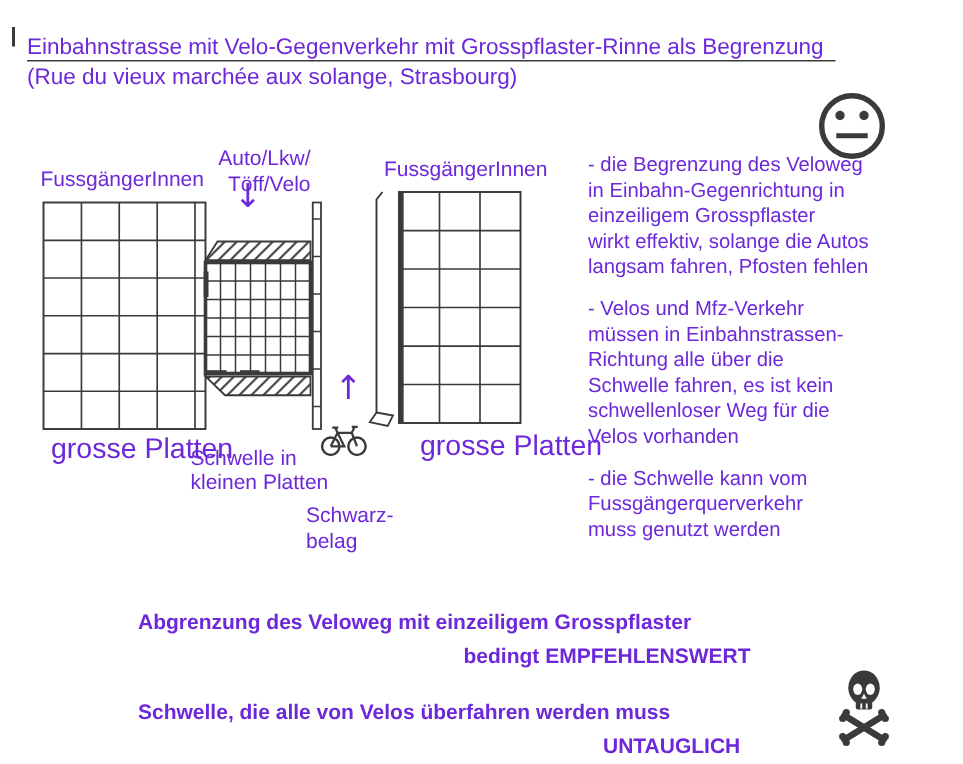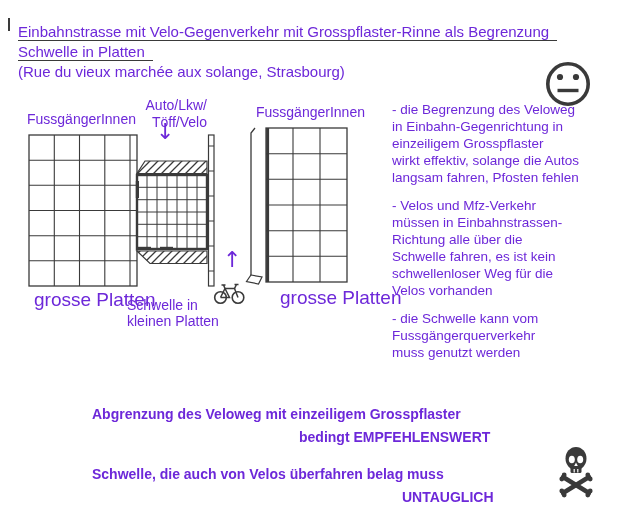--- a/index.html
+++ b/index.html
@@ -23,21 +23,20 @@
 </style>
 </head>
 <body>
 
 <div class="screen">
 
   <div class="abs" style="left:8px;top:0;width:1.5px;height:13px;background:#3a3a3a;"></div>
 
   <div class="abs title-block">
     <div><span class="u">Einbahnstrasse mit Velo-Gegenverkehr mit Grosspflaster-Rinne als Begrenzung</span></div>
-    <div><span class="u">Schwelle in Platten</span></div>
     <div>(Rue du vieux marchée aux solange, Strasbourg)</div>
   </div>
 
   <svg class="abs" style="left:544px;top:42px;" width="48" height="48" viewBox="0 0 48 48">
     <circle cx="24" cy="24" r="20.2" class="stroke" stroke-width="3.6"></circle>
     <circle cx="16" cy="17" r="3.1" fill="#3a3a3a"></circle>
     <circle cx="32" cy="17" r="3.1" fill="#3a3a3a"></circle>
     <line x1="13.5" y1="30.5" x2="34.5" y2="30.5" class="stroke" stroke-width="3.4"></line>
   </svg>
 
@@ -90,42 +89,44 @@
   <svg class="abs" style="left:213px;top:258px;" width="33" height="29" viewBox="0 0 33 29">
     <circle cx="7.5" cy="21.5" r="5.8" class="stroke" stroke-width="1.6"></circle>
     <circle cx="25" cy="21.5" r="5.8" class="stroke" stroke-width="1.6"></circle>
     <path class="stroke" stroke-width="1.5" d="M7.5,21.5 L12,12.5 L21.5,12.5 L25,21.5 M12,12.5 L16.5,21.5 L7.5,21.5"></path>
     <path class="stroke" stroke-width="1.5" d="M21.5,12.5 L23.5,8.5 M21.5,8.5 L25.5,8.5 M12,12.5 L10.5,9 M8.5,9 L12.5,9"></path>
   </svg>
 
   <div class="abs lbl lbl-big" style="left:34px;top:274px;">grosse Platten</div>
   <div class="abs lbl" style="left:127px;top:280px;line-height:15.5px;">Schwelle in
 kleinen Platten</div>
+  <div class="abs lbl" style="left:204px;top:317px;line-height:16.5px;">Schwarz-
+belag</div>
   <div class="abs lbl lbl-big" style="left:280px;top:272px;">grosse Platten</div>
 
   <div class="abs notes">
     <p>- die Begrenzung des Veloweg
 in Einbahn-Gegenrichtung in
 einzeiligem Grosspflaster
 wirkt effektiv, solange die Autos
 langsam fahren, Pfosten fehlen</p>
     <p>- Velos und Mfz-Verkehr
 müssen in Einbahnstrassen-
 Richtung alle über die
 Schwelle fahren, es ist kein
 schwellenloser Weg für die
 Velos vorhanden</p>
     <p>- die Schwelle kann vom
 Fussgängerquerverkehr
 muss genutzt werden</p>
   </div>
 
   <div class="abs verdict" style="left:92px;top:388px;">Abgrenzung des Veloweg mit einzeiligem Grosspflaster</div>
-  <div class="abs verdict" style="left:299px;top:411px;">bedingt EMPFEHLENSWERT</div>
-  <div class="abs verdict" style="left:92px;top:448px;">Schwelle, die auch von Velos überfahren belag muss</div>
+  <div class="abs verdict" style="left:309px;top:411px;">bedingt EMPFEHLENSWERT</div>
+  <div class="abs verdict" style="left:92px;top:448px;">Schwelle, die alle von Velos überfahren werden muss</div>
   <div class="abs verdict" style="left:402px;top:471px;">UNTAUGLICH</div>
 
   <svg class="abs" style="left:556px;top:428px;" width="40" height="52" viewBox="0 0 40 52">
     <g stroke="#3a3a3a" stroke-width="4.5" stroke-linecap="round">
       <line x1="7" y1="31" x2="33" y2="47"></line>
       <line x1="33" y1="31" x2="7" y2="47"></line>
     </g>
     <g fill="#3a3a3a">
       <circle cx="5.8" cy="33" r="2.4"></circle>
         <circle cx="8.2" cy="29" r="2.4"></circle>

